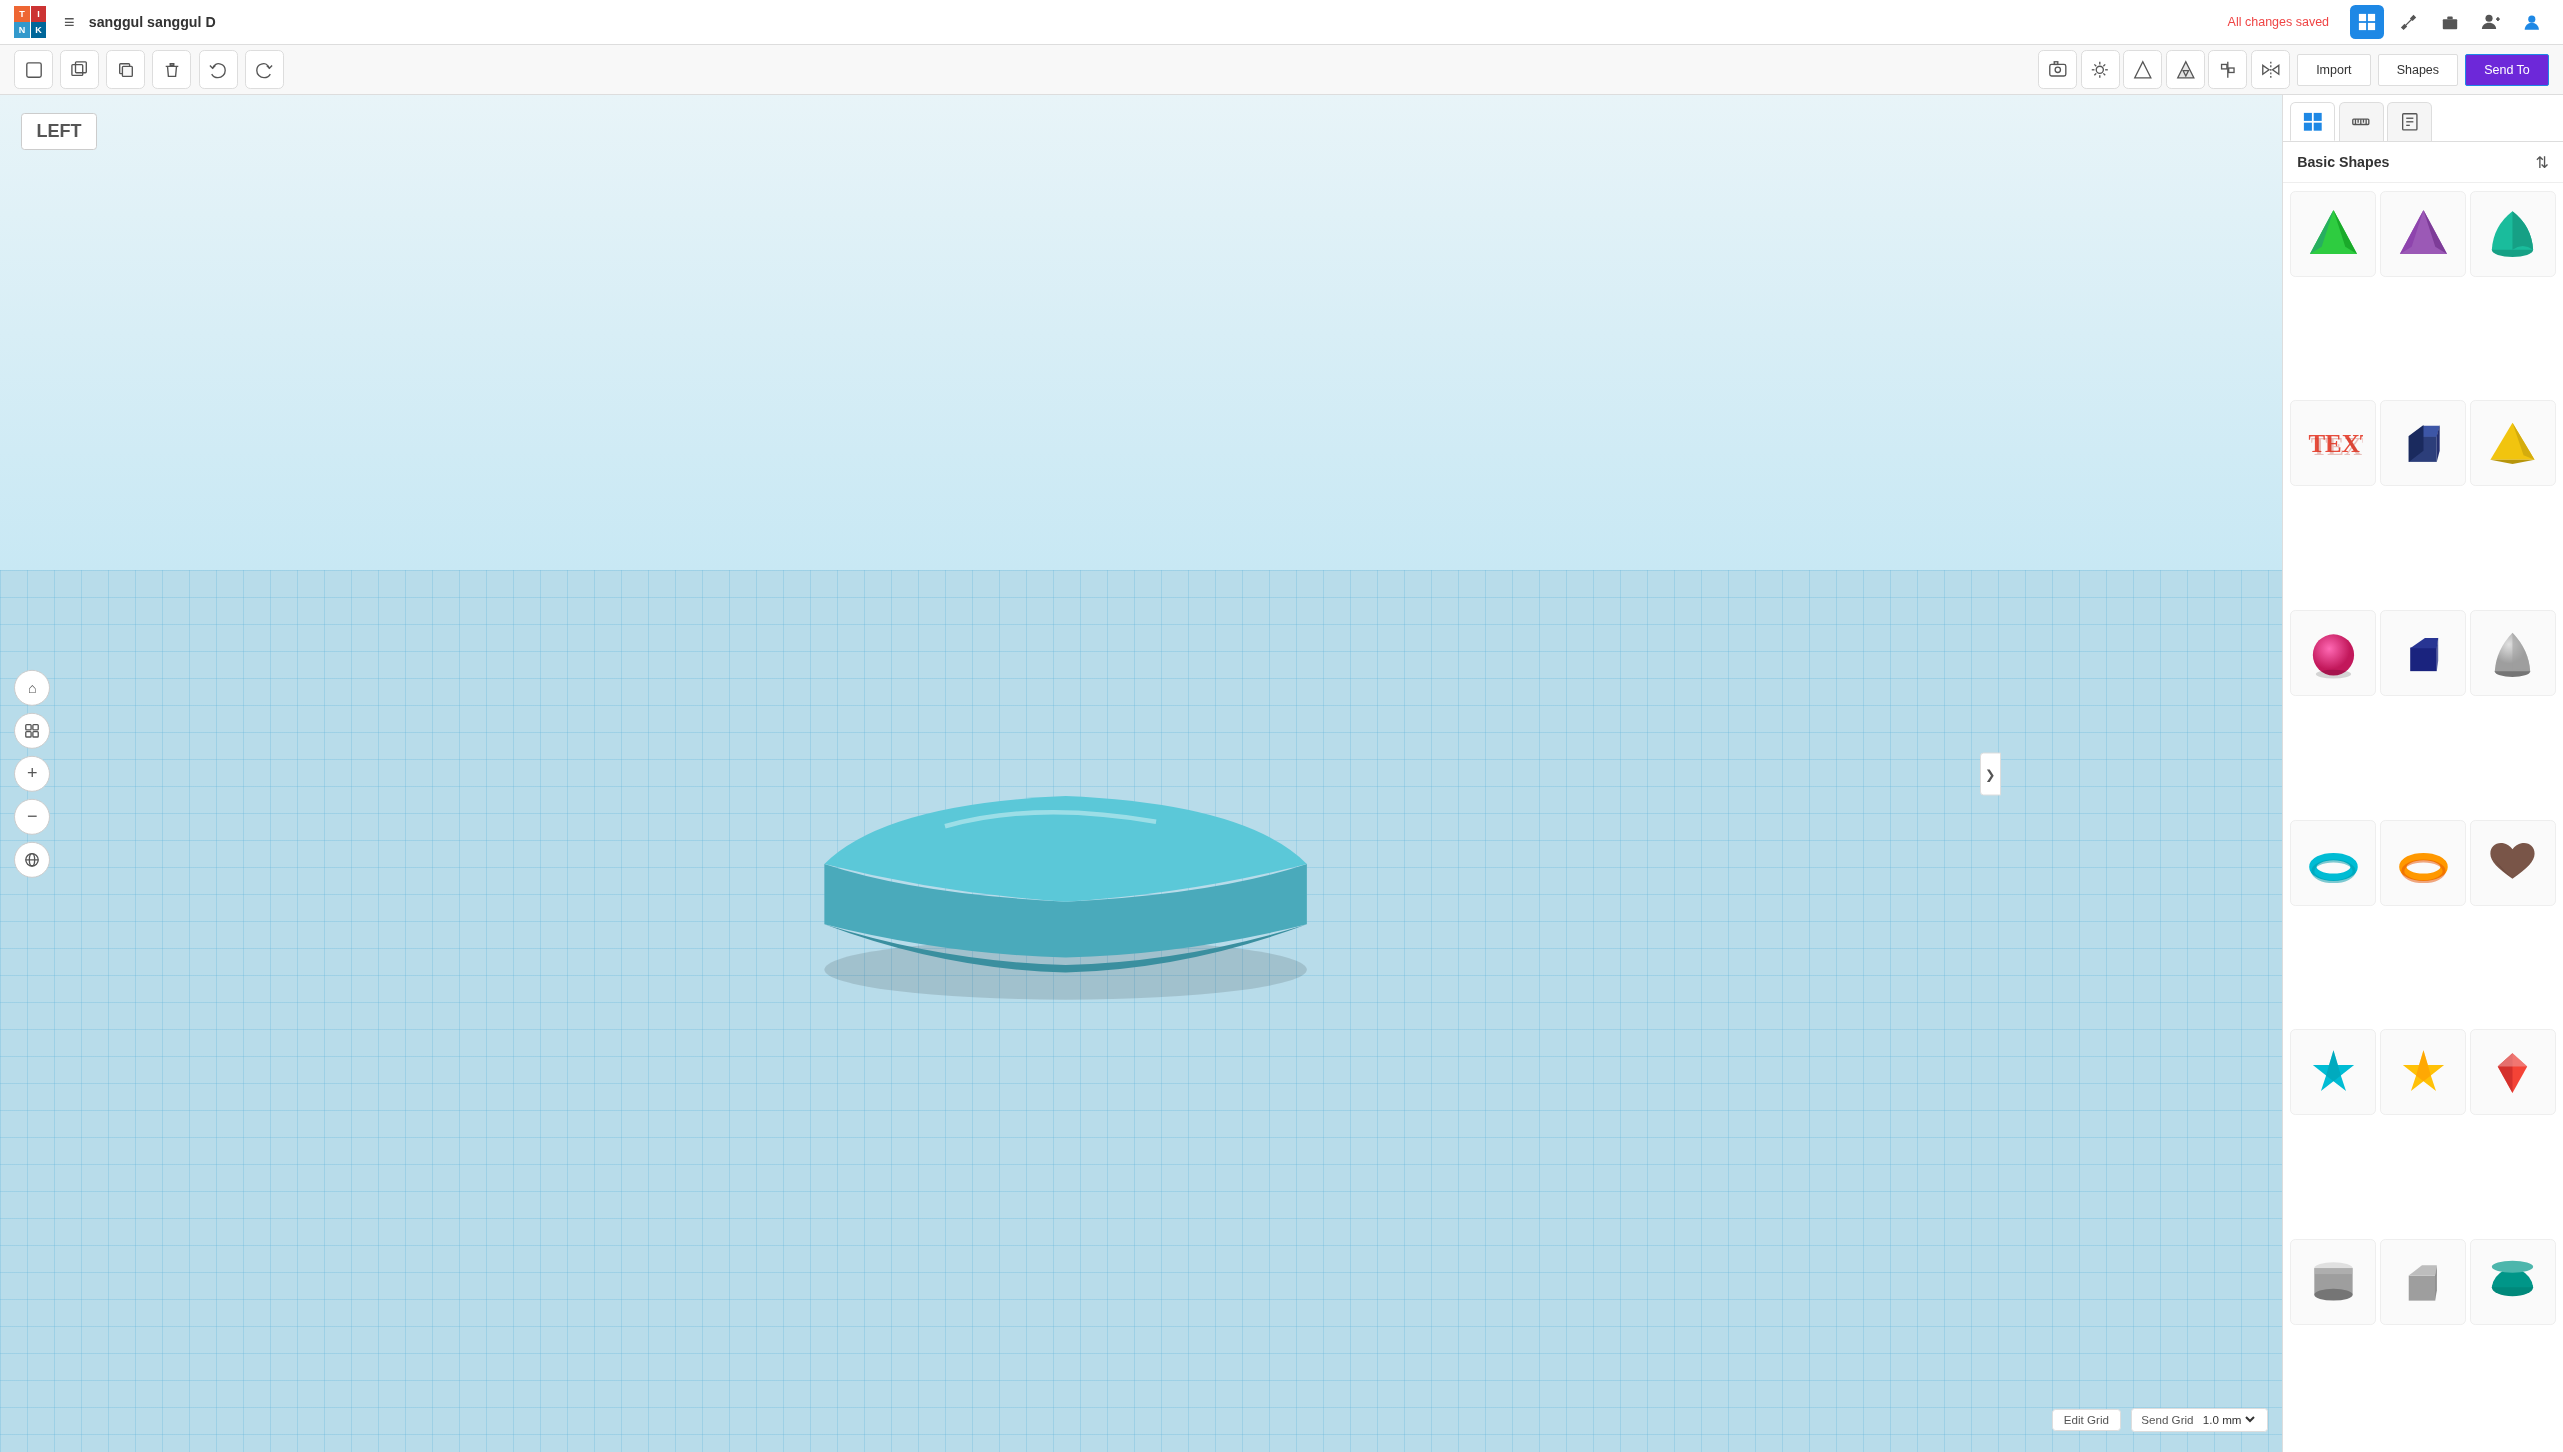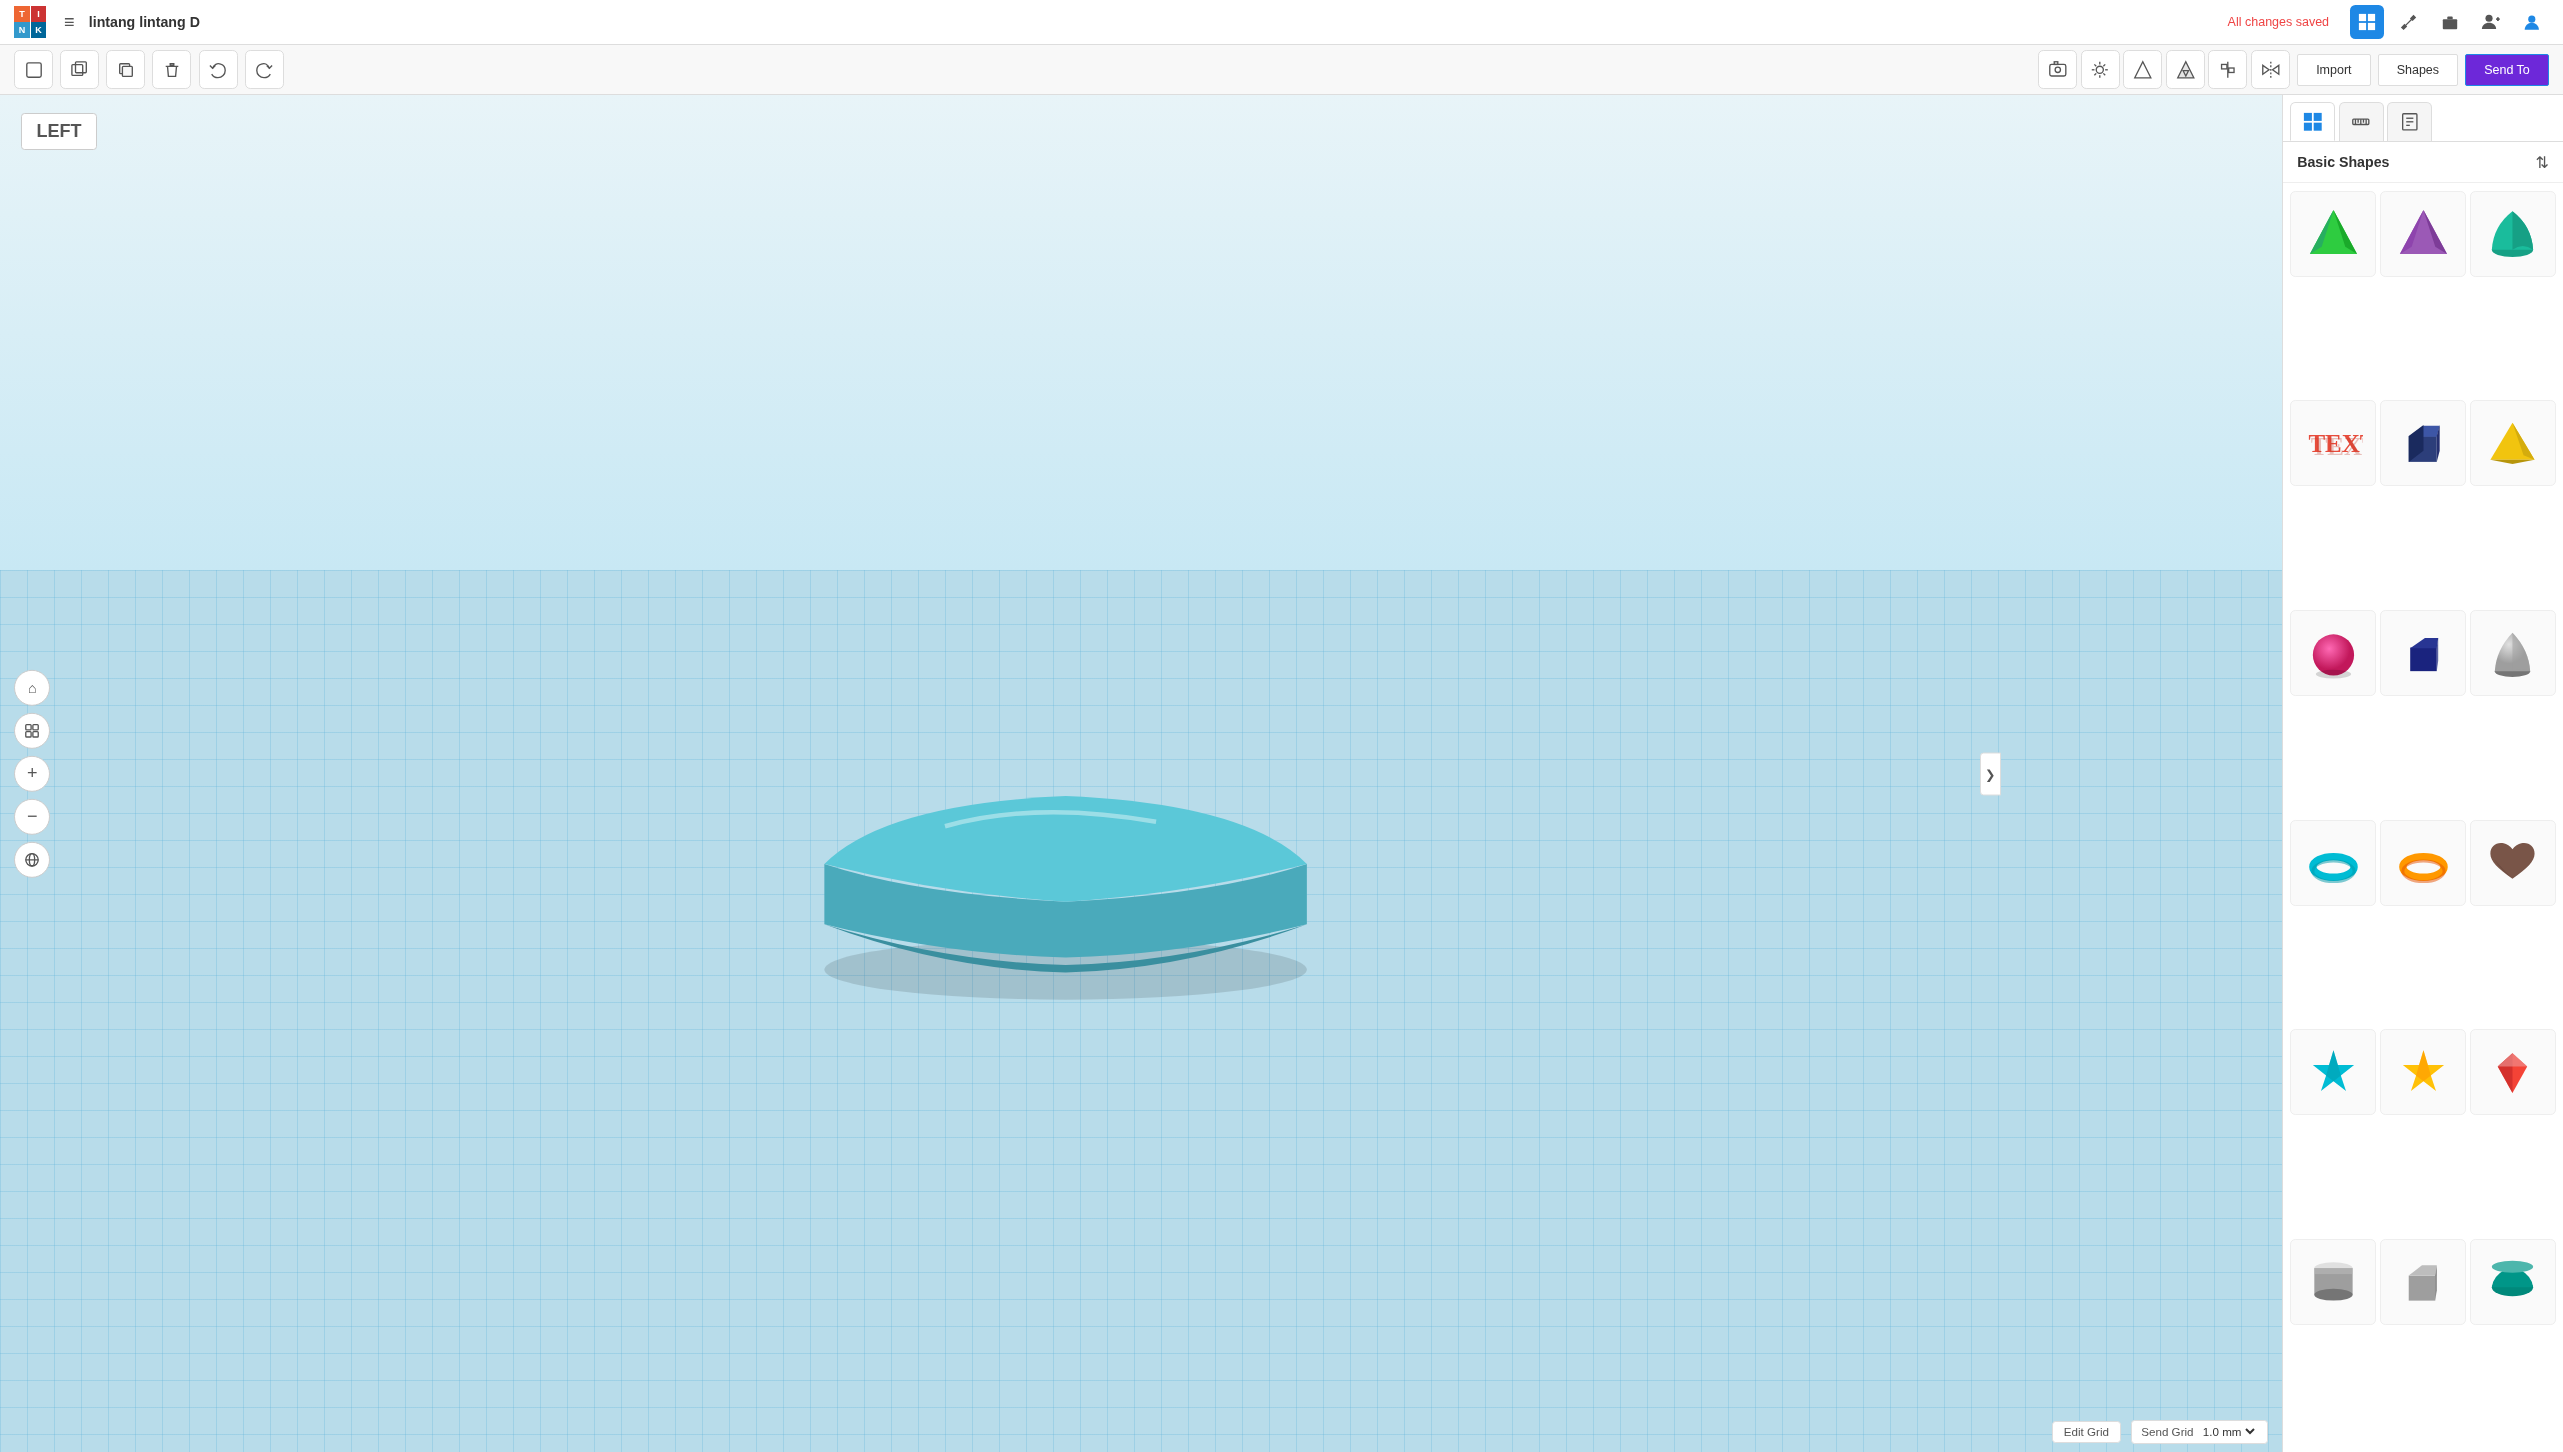--- a/index.html
+++ b/index.html
@@ -138,21 +138,21 @@
     
     .canvas-svg {
       position: absolute;
       top: 0; left: 0;
       width: 100%; height: 100%;
     }
 
     
     .bottom-labels {
       position: absolute;
-      bottom: 8px;
+      bottom: 20px;
       right: 14.2px;
       display: flex;
       gap: 10.7px;
       align-items: center;
       z-index: 10;
       padding-left: 33px;
     }
     .edit-grid-btn {
       background: #fff;
       border: 0.9px solid #ddd;
@@ -277,21 +277,21 @@
 <body>
 
 <div id="topbar">
   <div class="logo">
     <div class="logo-cell logo-t">T</div>
     <div class="logo-cell logo-i">I</div>
     <div class="logo-cell logo-n">N</div>
     <div class="logo-cell logo-k">K</div>
   </div>
   <span class="doc-icon">≡</span>
-  <span class="doc-title">lintang lintang D</span>
+  <span class="doc-title">sanggul sanggul D</span>
   <span class="save-status">All changes saved</span>
   <div class="top-right-icons">
     <button class="icon-btn active">
       <svg width="18" height="18" viewBox="0 0 20 20" fill="currentColor">
         <rect x="1" y="1" width="8" height="8"></rect>
           <rect x="11" y="1" width="8" height="8"></rect>
         <rect x="1" y="11" width="8" height="8"></rect>
           <rect x="11" y="11" width="8" height="8"></rect>
       </svg>
     </button>

